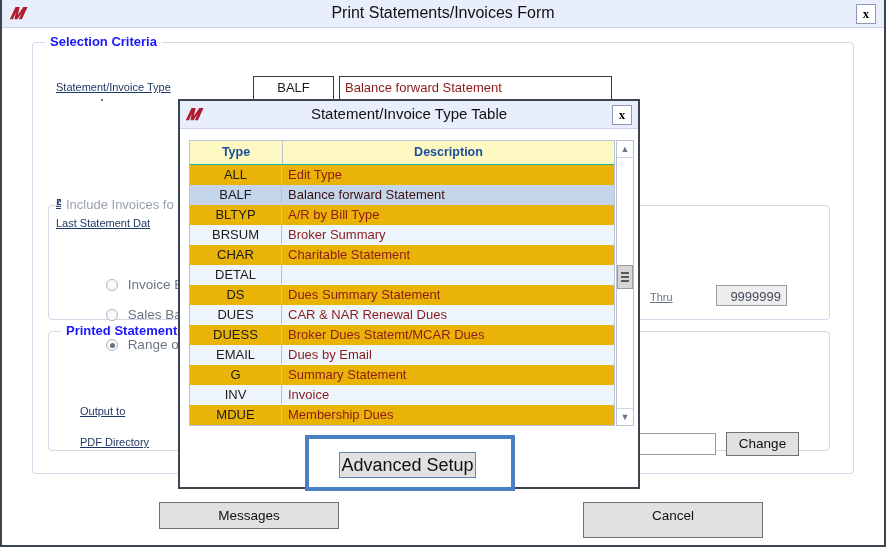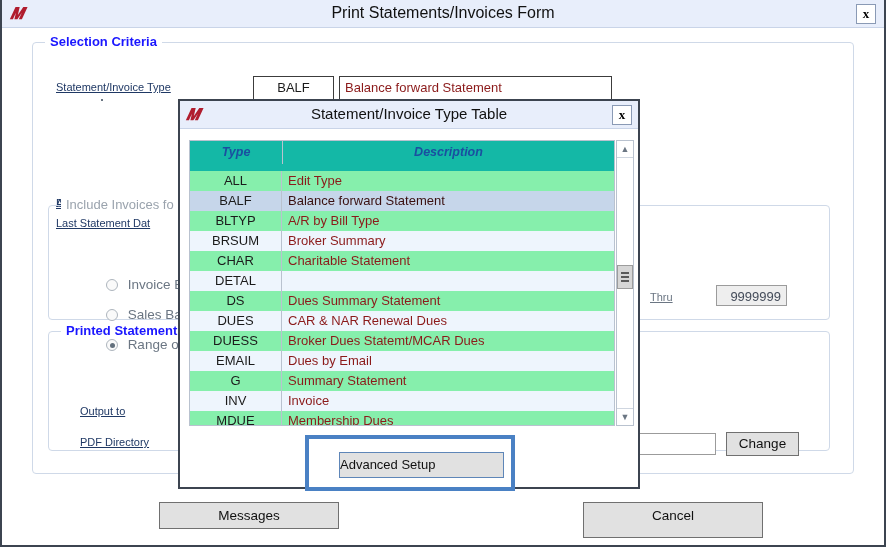--- a/index.html
+++ b/index.html
@@ -216,38 +216,37 @@
     left: 9px; top: 39px;
     width: 426px; height: 286px;
     border: 1px solid #b9c2cf;
     box-sizing: border-box;
     background: #ffffff;
     overflow: hidden;
   }
   .grid-head {
     display: flex;
     height: 23px;
-    border-bottom: 7px solid #14b8a6;
-    background: #14b8a6;
-    font-style: italic;
+    border-bottom: 1px solid #14b8a6;
+    background: #fef9c3;
   }
   .grid-head .hcell {
     font-size: 12.5px;
     font-weight: bold;
     color: #1a4fa0;
     text-align: center;
     line-height: 22px;
   }
   .hcell.c-type { width: 92px; border-right: 1px solid #b9c2cf; }
   .hcell.c-desc { flex: 1; }
 
   .grid-row {
     display: flex;
     height: 20px;
-    background: #86efac;
+    background: #eab308;
   }
   .grid-row.alt { background: #eef5fd; }
   .grid-row.sel { background: #c6d6ea; }
   .grid-row .cell {
     font-size: 13px;
     line-height: 20px;
     overflow: hidden;
     white-space: nowrap;
   }
   .cell.c-type {
@@ -309,28 +308,28 @@
     position: absolute;
     left: 125px; top: 334px;
     width: 210px; height: 56px;
     border: 4px solid #4a81c4;
     background: #ffffff;
     box-sizing: border-box;
   }
   #btn-advanced-setup {
     position: absolute;
     left: 30px; top: 13px;
-    width: 165px; height: 26px;
+    width: 137px; height: 26px;
     line-height: 24px;
     background: #e1e1e1;
     border: 1px solid #5e86b8;
     box-sizing: border-box;
-    font-size: 13px;
+    font-size: 18px;
     color: #111111;
-    text-align: left;
+    text-align: center;
     cursor: pointer;
   }
 
   
   .dot {
     position: absolute;
     width: 2px; height: 2px;
     background: #6b7683;
   }
 </style>

